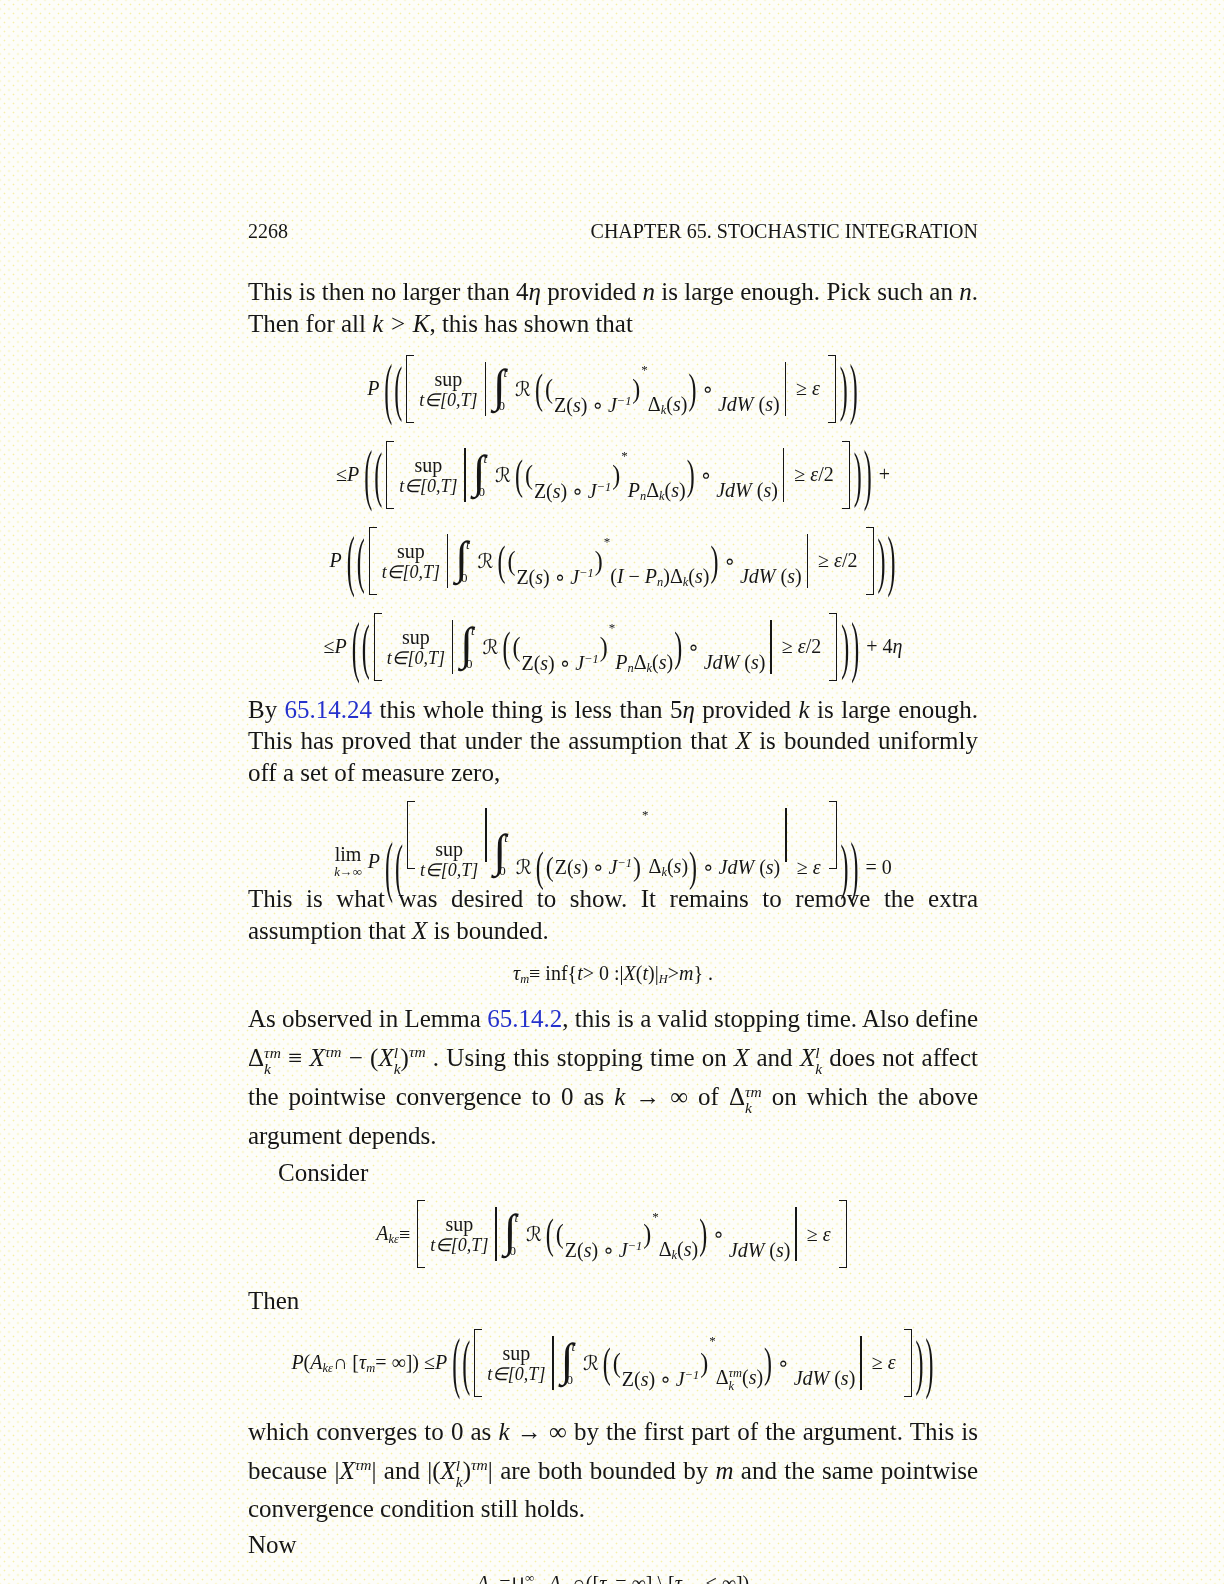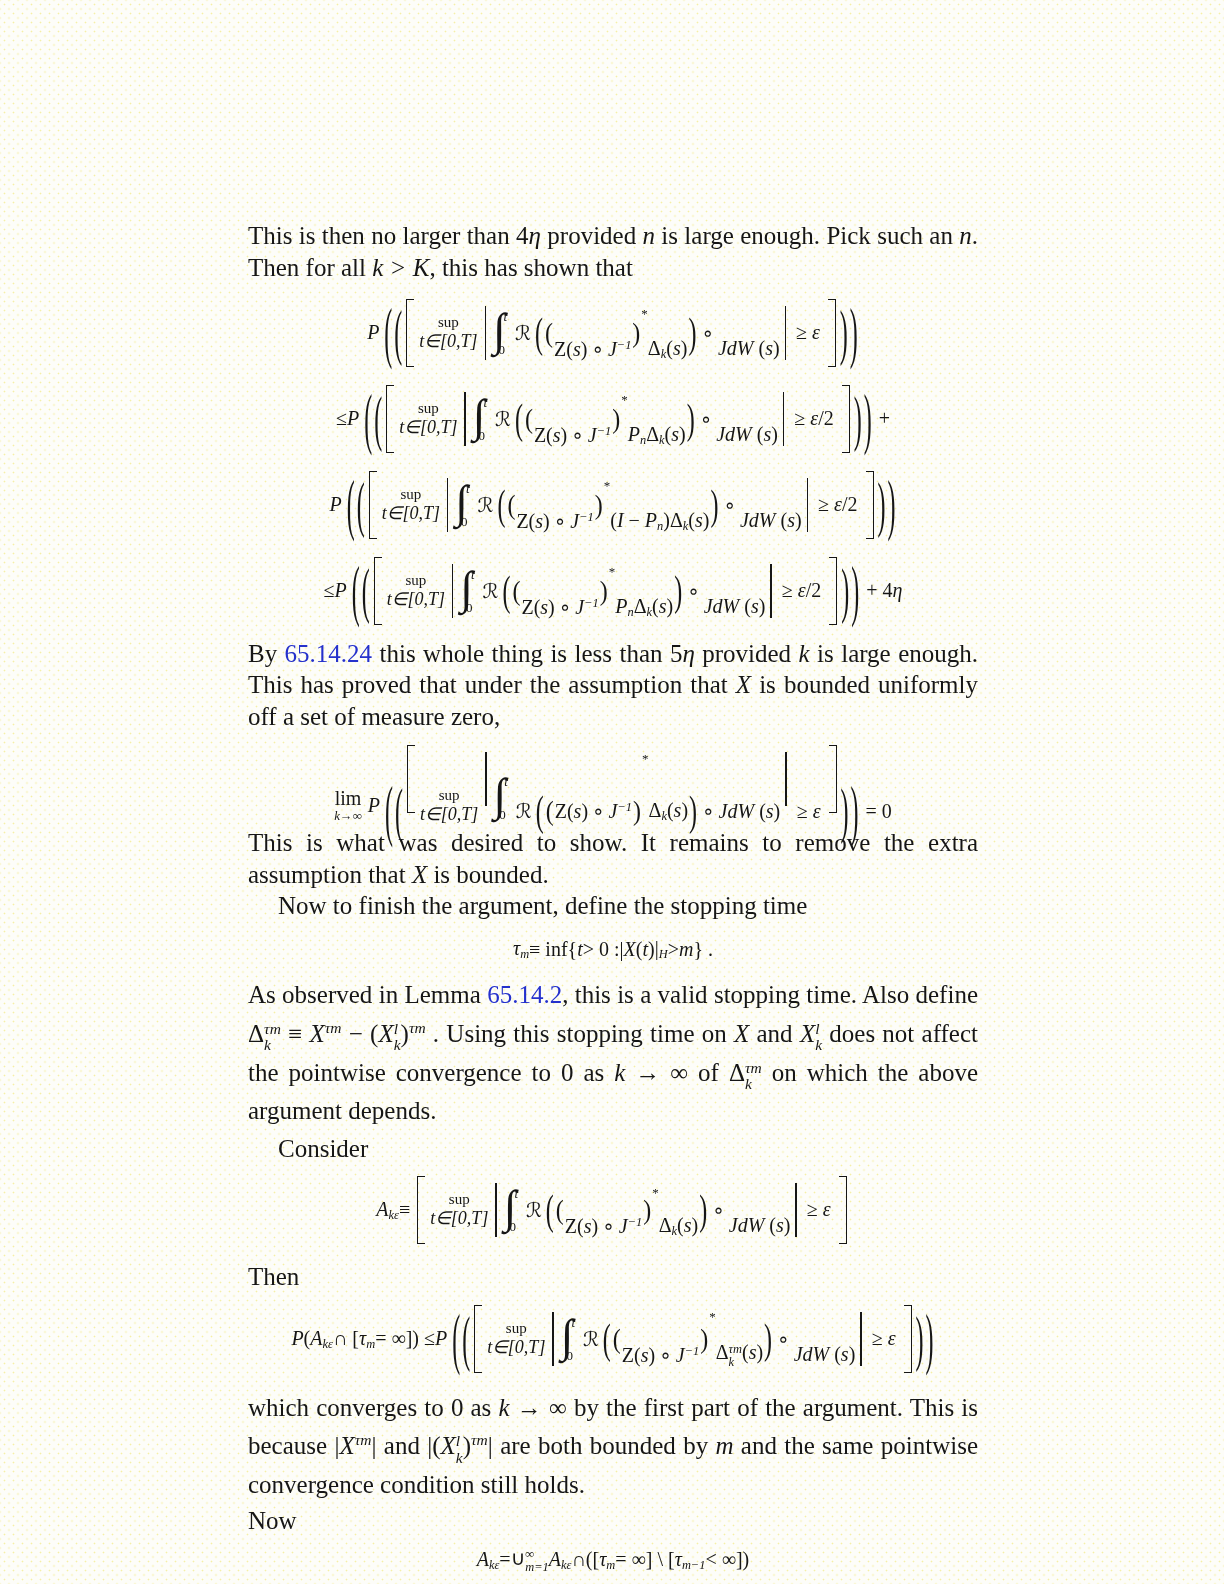--- a/index.html
+++ b/index.html
@@ -26,21 +26,21 @@
     font-size:62%;font-style:italic;line-height:1.05;transform:translateY(1px);}
   .limstk{display:inline-flex;flex-direction:column;align-items:center;line-height:1;}
   .limbot{font-size:64%;font-style:italic;margin-top:2px;}
   .disp{display:flex;justify-content:center;align-items:center;font-size:20px;}
   .par{display:inline-block;line-height:1;font-size:24px;transform-origin:center;margin:0 1px;}
   .brk{display:inline-block;width:7px;border:1.7px solid currentColor;align-self:center;margin:0 3px;}
   .brk.l{border-right:0;}
   .brk.r{border-left:0;}
   .vb{display:inline-block;width:1.4px;background:currentColor;align-self:center;margin:0 5px;}
   .sups{display:inline-flex;flex-direction:column;align-items:center;line-height:1;margin:0 2px;}
-  .supw{font-size:15px;}
+  .supw{font-size:20px;}
   .supl{font-size:18px;font-style:italic;margin-top:2px;}
   .intc{display:inline-flex;align-items:center;margin:0 2px;}
   .ig{font-size:46px;line-height:.85;transform:translateY(-3px);}
   .il{display:inline-flex;flex-direction:column;justify-content:space-between;height:50px;font-size:13px;line-height:1;}
   .ilt{font-style:italic;transform:translate(-2px,2px);}
   .ilb{transform:translate(-7px,-2px);}
   .mR{font-family:"DejaVu Sans","DejaVu Serif",serif;font-size:20px;margin:0 3px 0 1px;}
   .mo{margin:0 4px;}
   .star{font-size:13px;align-self:flex-start;margin-top:16px;}
   .frhs{margin:0 5px;white-space:nowrap;}
@@ -48,20 +48,24 @@
   .flead{margin-right:4px;white-space:nowrap;display:inline-flex;align-items:center;}
   .zpart,.fmid,.fdelta,.fjdw{white-space:nowrap;margin-top:32px;}
   .gapS{display:inline-block;}
 </style>
 </head>
 <body>
 
 <div class="page">
   <div class="content">
 
+    <div class="hrow">
+      <span>2268</span>
+      <span>CHAPTER 65.  STOCHASTIC INTEGRATION</span>
+    </div>
 
     <p class="body-text"><span class="mr">This is then no larger than 4</span><span class="mi">η</span><span class="mr"> provided </span><span class="mi">n</span><span class="mr"> is large enough. Pick such an </span><span class="mi">n</span><span class="mr">. Then for all </span><span class="mi">k &gt; K</span><span class="mr">, this has shown that</span></p>
 
     <div class="disp" style="height:86px;margin-top:6px;">
         <span class="flead">
           <span class="mi">P</span>
         </span>
         <span class="par" style="transform: scaleY(2.78);">(</span>
         <span class="par" style="transform: scaleY(2.52);">(</span>
         <span class="brk l" style="height: 66px;"></span>
@@ -244,21 +248,20 @@
         <span class="fjdw"><span class="mi">JdW</span><span class="mr"> (</span><span class="mi">s</span><span class="mr">)</span></span>
         <span class="vb" style="height: 54px;"></span>
         <span class="frhs"><span class="mr">≥ </span><span class="mi">ε</span></span>
         <span class="brk r" style="height: 66px;"></span>
         <span class="par" style="transform: scaleY(2.52);">)</span>
         <span class="par" style="transform: scaleY(2.78);">)</span>
         <span class="ftail"><span class="mr"> = 0</span></span>
       </div>
 
     <p class="body-text" style="margin-top:4px;"><span class="mr">This is what was desired to show. It remains to remove the extra assumption that </span><span class="mi">X</span><span class="mr"> is bounded.</span></p>
-    <p class="body-text ind"><span class="mr">Now to finish the argument, define the stopping time</span></p>
 
     <div class="disp" style="height:38px;margin:8px 0 4px 0;">
         <span class="bs"><span class="mi">τ</span><span class="subo">m</span></span>
         <span class="mr"> ≡ inf{</span>
         <span class="mi">t</span>
         <span class="mr"> &gt; 0 : </span>
         <span class="mr">|</span>
         <span class="mi">X</span>
         <span class="mr"> (</span>
         <span class="mi">t</span>

